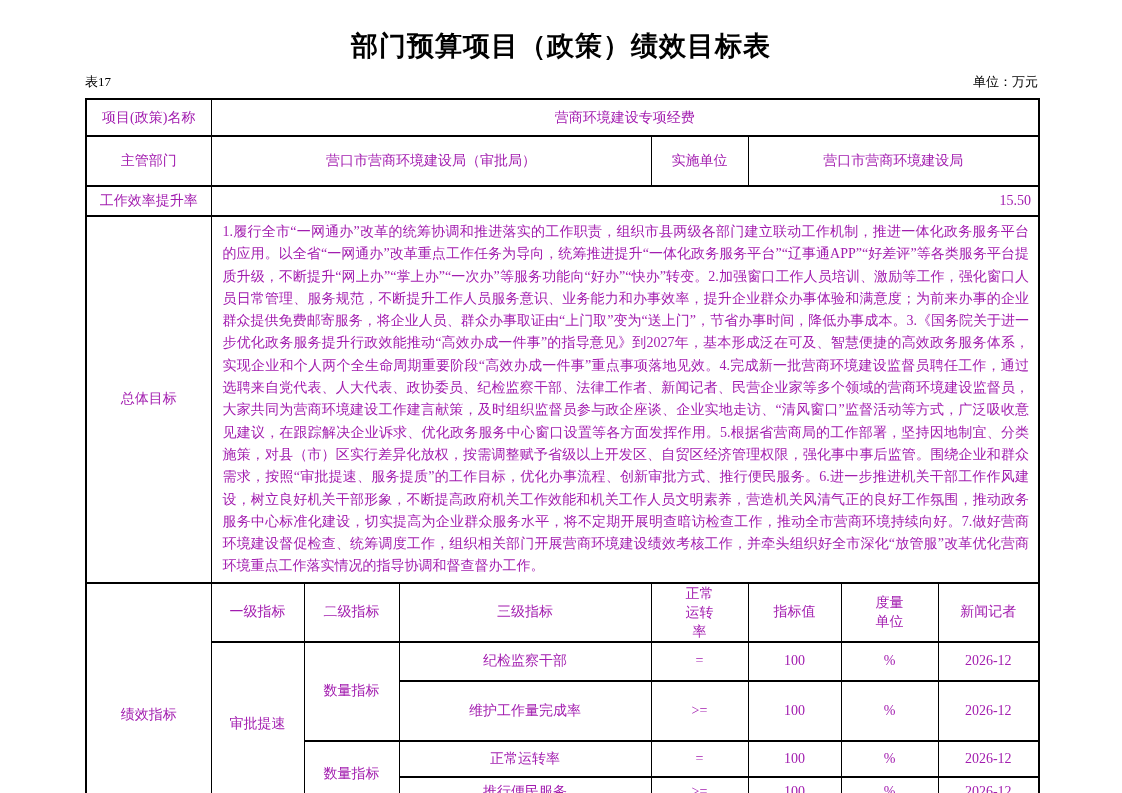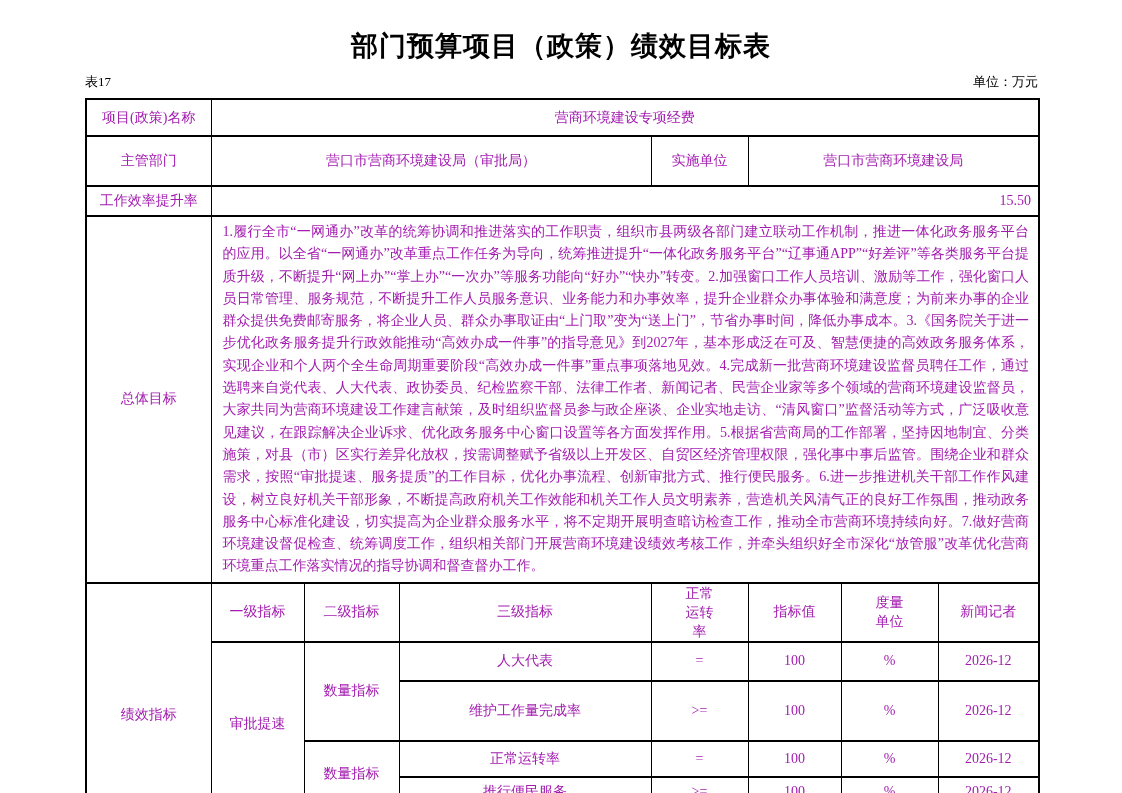--- a/index.html
+++ b/index.html
@@ -89,21 +89,21 @@
     <td>三级指标</td>
     <td><span class="narrow2">正常运转率</span></td>
     <td>指标值</td>
     <td><span class="narrow2">度量单位</span></td>
     <td>新闻记者</td>
   </tr>
 
   <tr style="height:39px">
     <td rowspan="4">审批提速</td>
     <td rowspan="2">数量指标</td>
-    <td>人大代表</td>
+    <td>纪检监察干部</td>
     <td>=</td>
     <td>100</td>
     <td>%</td>
     <td>2026-12</td>
   </tr>
 
   <tr style="height:60px">
     <td>维护工作量完成率</td>
     <td>&gt;=</td>
     <td>100</td>

